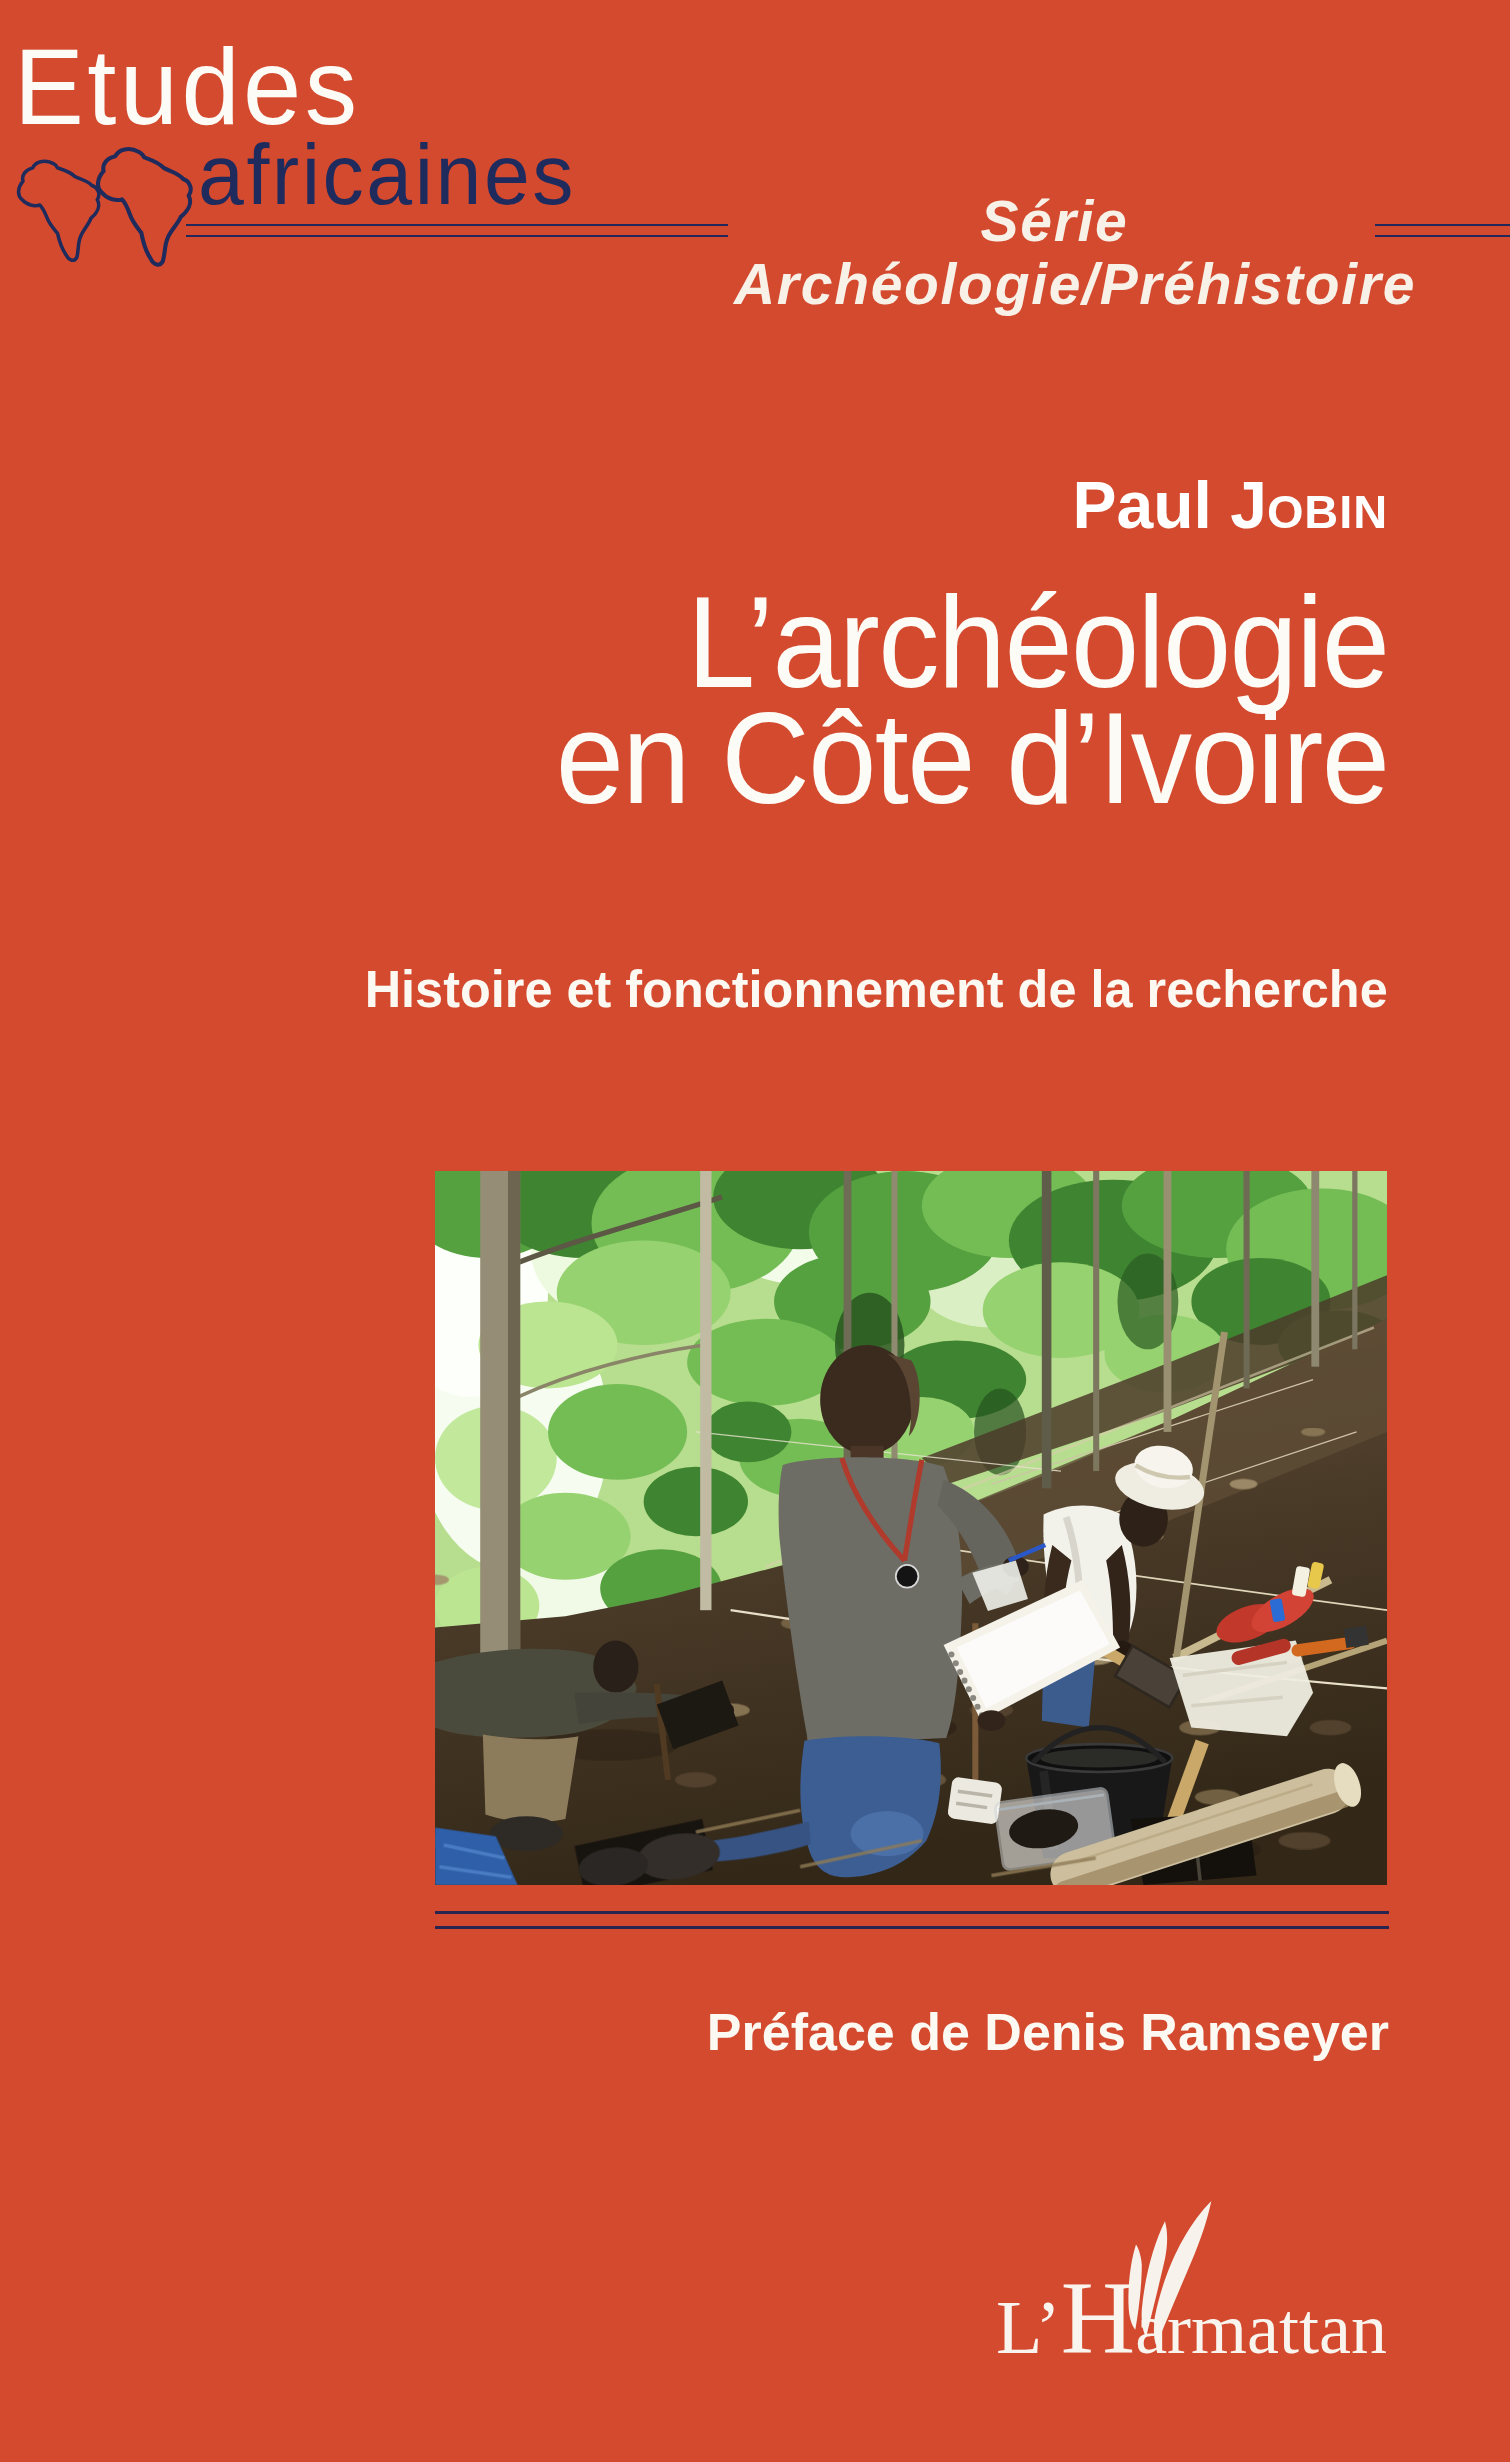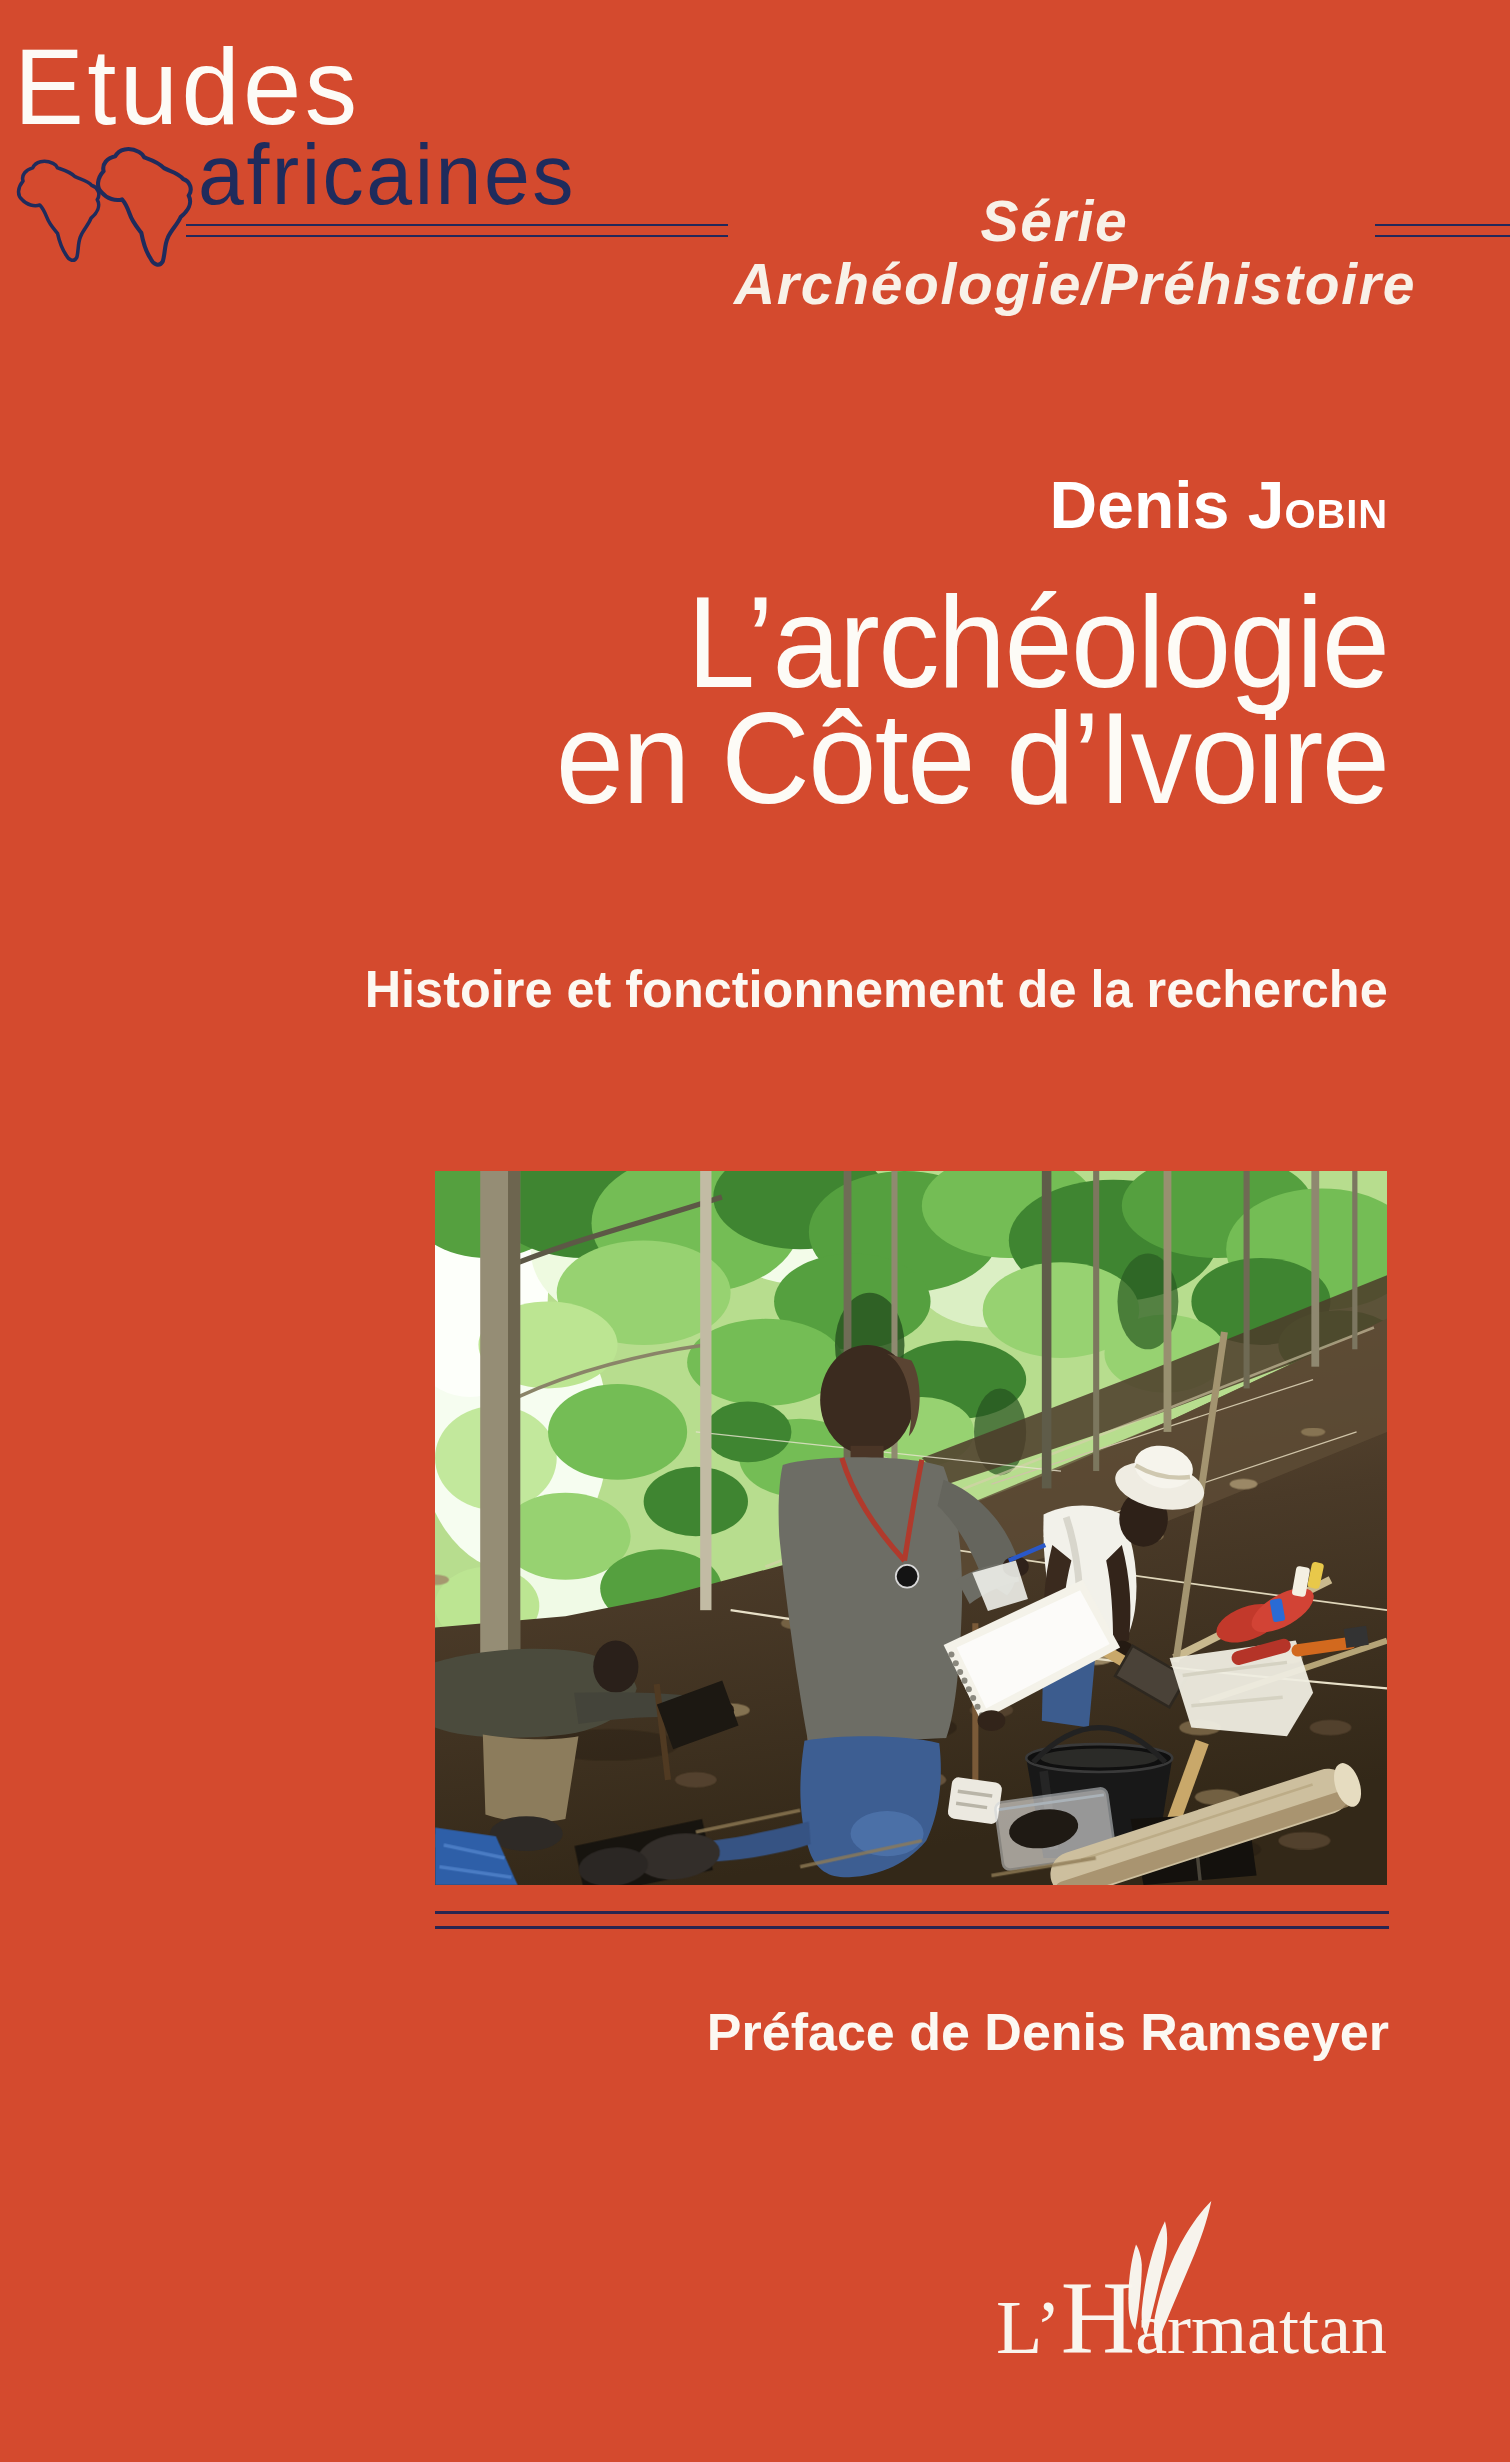--- a/index.html
+++ b/index.html
@@ -19,21 +19,21 @@
   .rule-top-left{left:186px;top:224px;width:542px;}
   .rule-top-right{left:1375px;top:224px;width:136px;}
   .rule-bottom{left:435px;top:1911px;width:954px;height:12px;
                border-top:3.5px solid #2A2550;border-bottom:3.5px solid #2A2550;}
 
   .serie{left:734px;top:190px;width:641px;text-align:center;font-style:italic;
          font-size:57px;font-weight:700;color:#F8F1E8;letter-spacing:1.7px;line-height:1.1;}
 
   .author{right:123px;top:472px;font-size:66px;font-weight:700;color:#FFFFFF;
           line-height:1;text-align:right;}
-  .author .sc{font-size:40px;letter-spacing:0.9px;}
+  .author .sc{font-size:47px;letter-spacing:0.9px;}
 
   .title{right:123px;top:584px;font-size:129px;font-weight:400;color:#FDFBF6;
          line-height:116px;text-align:right;letter-spacing:-1.7px;
          transform:scaleX(.95);transform-origin:100% 0;}
   .subtitle{right:123px;top:961px;font-size:52px;font-weight:700;color:#FCF8F2;
             line-height:1.1;text-align:right;transform:scaleX(.97);transform-origin:100% 0;}
 
   .photo{left:435px;top:1171px;width:952px;height:714px;}
 
   .preface{right:122px;top:2004px;font-size:52px;font-weight:700;color:#FCF8F2;
@@ -57,21 +57,21 @@
     <path transform="translate(92,0) scale(1.18) rotate(2 50 60)" d="M44,6 C34,1 24,4 21,11 C13,13 8,19 10,26 C4,33 3,42 9,47 C14,53 23,55 29,53 C33,57 35,62 37,67 C40,75 45,80 49,85 C51,94 54,103 59,110 C62,116 68,118 71,112 C73,104 72,96 75,89 C78,81 84,76 87,68 C94,62 98,54 94,47 C98,41 95,33 88,31 C83,25 75,24 69,21 C63,15 55,13 49,11 C48,8 46,7 44,6 Z"></path>
   </g>
 </svg>
 
 <div class="abs africaines">africaines</div>
 
 <div class="abs dbl-rule rule-top-left"></div>
 <div class="abs serie">Série Archéologie/Préhistoire</div>
 <div class="abs dbl-rule rule-top-right"></div>
 
-<div class="abs author"><span>Denis J</span><span class="sc">OBIN</span></div>
+<div class="abs author"><span>Paul J</span><span class="sc">OBIN</span></div>
 
 <div class="abs title">
   <div>L’archéologie</div>
   <div>en Côte d’Ivoire</div>
 </div>
 <div class="abs subtitle">Histoire et fonctionnement de la recherche</div>
 
 <svg class="abs photo" width="952" height="714" viewBox="0 0 1095 821" preserveAspectRatio="none">
   <defs>
     <linearGradient id="soilGrad" x1="0" y1="0" x2="0.25" y2="1">

